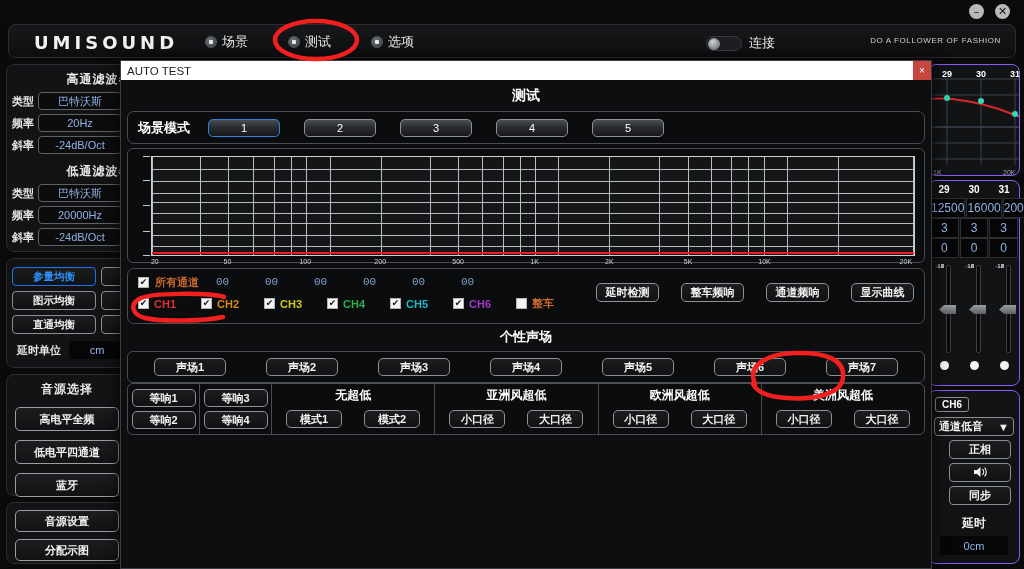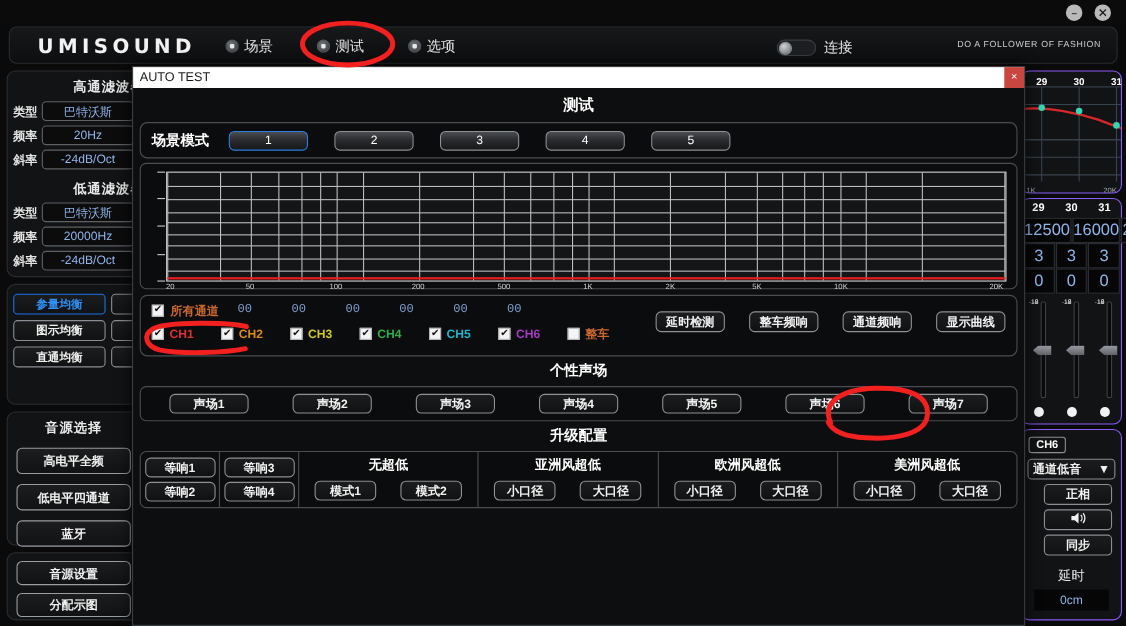--- a/index.html
+++ b/index.html
@@ -123,21 +123,21 @@
   #rbands { top: 180px; width: 92px; height: 206px; }
   #rchan  { top: 390px; width: 92px; height: 174px; }
 
   .band-head { display: flex; }
   .band-head div {
     flex: 1; text-align: center; color: #ffffff; font-size: 10px; font-weight: bold;
     padding: 3px 0;
   }
   .band-row { display: flex; gap: 1px; padding: 0 1px; }
   .band-row div {
-    flex: 1; text-align: center; color: #8fb4e8; font-size: 15px;
+    flex: 1; text-align: center; color: #8fb4e8; font-size: 12px;
     background: #060607; border: 1px solid #2b2e32; padding: 2px 0;
   }
   .sliders { display: flex; justify-content: space-around; margin-top: 5px; height: 96px; }
   .slider-col { position: relative; width: 26px; height: 96px; }
   .slider-track {
     position: absolute; left: 15px; top: 2px; width: 5px; height: 88px;
     background: #0a0a0b; border: 1px solid #3c3f43; border-radius: 2px;
   }
   .slider-thumb {
     position: absolute; left: 8px; top: 42px; width: 17px; height: 9px;
@@ -164,21 +164,21 @@
     color: #f0f0f0; font-size: 11px; font-weight: bold;
     display: flex; align-items: center; justify-content: space-between; padding: 0 4px;
   }
   .chan-btn {
     margin: 4px 0 0 20px; width: 62px; height: 19px;
     border: 1px solid #8b8e92; border-radius: 4px;
     background: linear-gradient(180deg,#1b1c1e,#111213);
     color: #f0f0f0; font-size: 11px; font-weight: bold;
     display: flex; align-items: center; justify-content: center;
   }
-  .delay-title { text-align: center; color: #ededed; font-size: 12px; font-weight: normal; margin-top: 10px; }
+  .delay-title { text-align: center; color: #ededed; font-size: 12px; font-weight: bold; margin-top: 10px; }
   .delay-val {
     margin: 4px auto 0 auto; width: 68px; height: 19px; background: #060607;
     color: #8fb4e8; font-size: 11px;
     display: flex; align-items: center; justify-content: center;
   }
 
   
   .modal {
     position: absolute; left: 120px; top: 60px; width: 812px; height: 509px;
     background: #0d0e0f; border: 1px solid #3a3d41;
@@ -375,20 +375,24 @@
   </div>
 
   <div class="lpanel" id="eqbtns">
     <div class="eqgrid">
       <div class="minibtn active">参量均衡</div>
       <div class="minibtn">重置均衡</div>
       <div class="minibtn">图示均衡</div>
       <div class="minibtn">辅助显示</div>
       <div class="minibtn">直通均衡</div>
       <div class="minibtn">左右联动</div>
+    </div>
+    <div class="delay-unit">
+      <span class="lbl">延时单位</span>
+      <span class="val">cm</span>
     </div>
   </div>
 
   <div class="lpanel" id="srcsel">
     <div class="sec-title">音源选择</div>
     <div class="srcbtn">高电平全频</div>
     <div class="srcbtn">低电平四通道</div>
     <div class="srcbtn">蓝牙</div>
   </div>
 
@@ -635,21 +639,20 @@
     <div class="sf-box">
       <div class="sf-btn">声场1</div>
       <div class="sf-btn">声场2</div>
       <div class="sf-btn">声场3</div>
       <div class="sf-btn">声场4</div>
       <div class="sf-btn">声场5</div>
       <div class="sf-btn">声场6</div>
       <div class="sf-btn">声场7</div>
     </div>
 
-    <div class="sect-head">升级配置</div>
     <div class="up-box">
       <div class="up-col narrow">
         <div class="up-btn sm">等响1</div>
         <div class="up-btn sm">等响2</div>
       </div>
       <div class="up-col narrow">
         <div class="up-btn sm">等响3</div>
         <div class="up-btn sm">等响4</div>
       </div>
       <div class="up-col wide">

